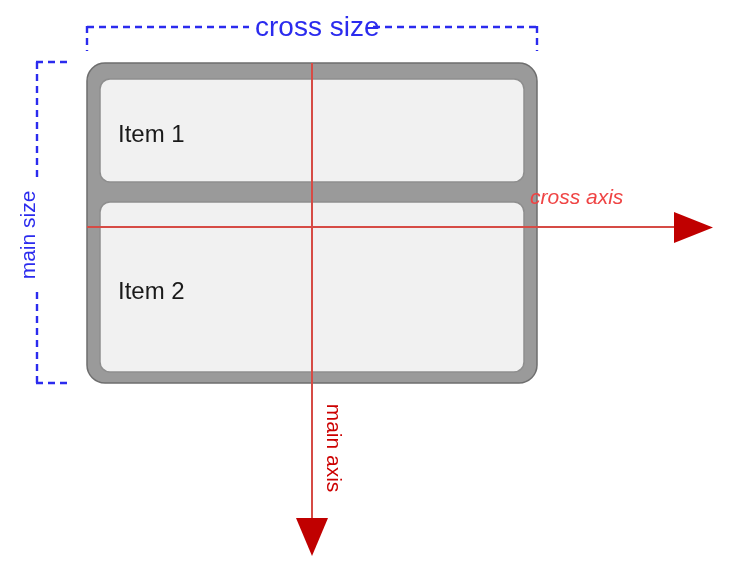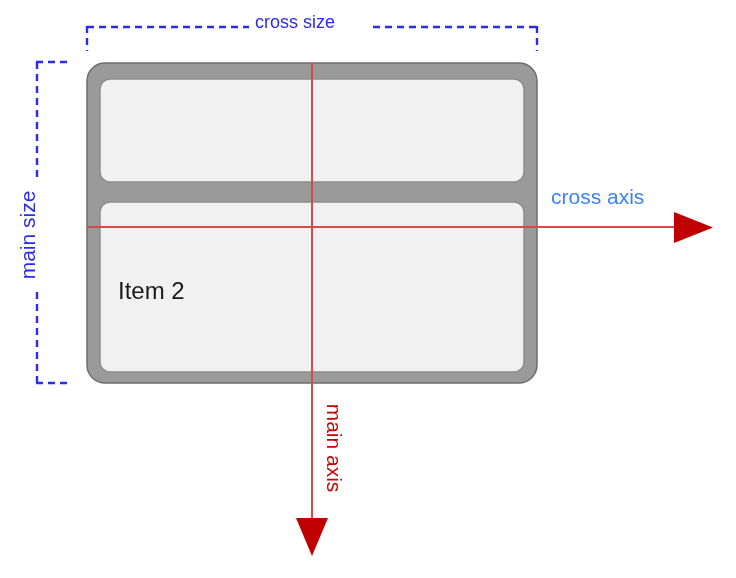--- a/index.html
+++ b/index.html
@@ -25,36 +25,37 @@
     top: 0;
   }
   .label {
     position: absolute;
     white-space: nowrap;
     line-height: 1;
   }
   .lbl-cross-size {
     left: 255px;
     top: 13px;
-    font-size: 18px;
+    font-size: 28px;
     color: #2b2bee;
   }
   .lbl-main-size {
     left: 27px;
     top: 235px;
     font-size: 21px;
     color: #2b2bee;
     transform: translate(-50%, -50%) rotate(-90deg);
     transform-origin: center center;
   }
   .lbl-cross-axis {
-    left: 551px;
+    left: 530px;
     top: 186px;
     font-size: 21px;
-    color: #3b82f6;
+    color: #ef4444;
+    font-style: italic;
   }
   .lbl-main-axis {
     left: 334px;
     top: 448px;
     font-size: 21px;
     color: #cc0000;
     transform: translate(-50%, -50%) rotate(90deg);
     transform-origin: center center;
   }
   .item-text {
@@ -116,16 +117,17 @@
   </svg>
 
   <div class="label lbl-cross-size">cross size</div>
 
   <div class="label lbl-main-size">main size</div>
 
   <div class="label lbl-cross-axis">cross axis</div>
 
   <div class="label lbl-main-axis">main axis</div>
 
+  <div class="item-text item-text-1">Item 1</div>
 
   <div class="item-text item-text-2">Item 2</div>
 
 </div>
 
 </body></html>

